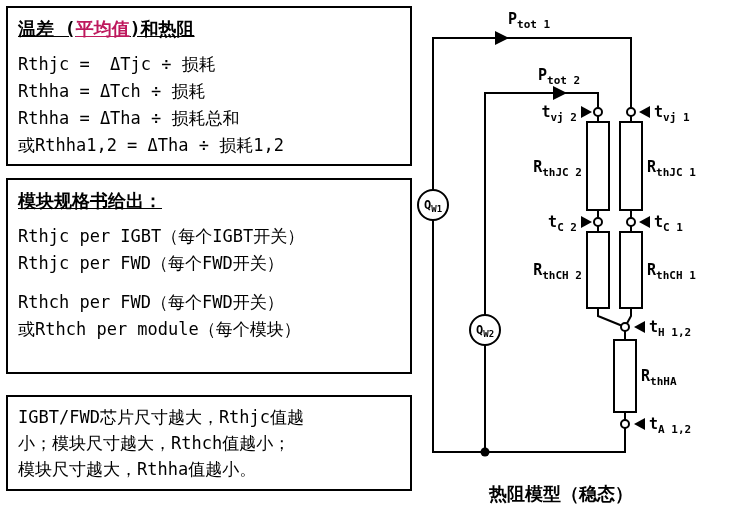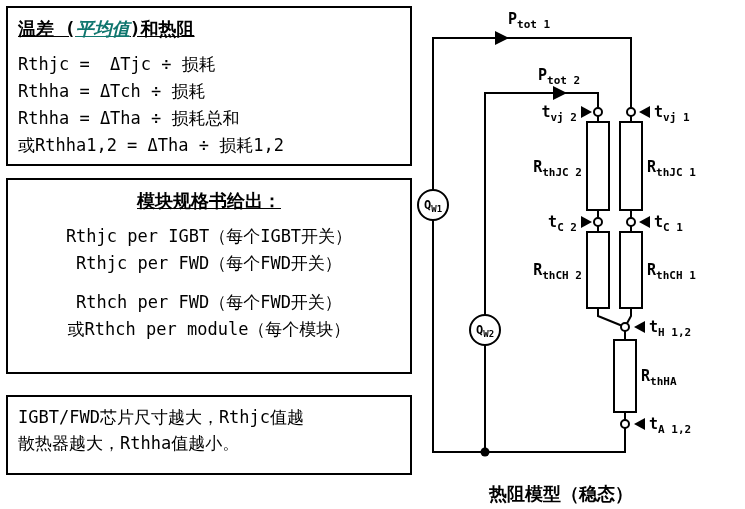--- a/index.html
+++ b/index.html
@@ -5,26 +5,26 @@
   html,body{margin:0;padding:0;}
   body{
     width:745px;height:509px;background:#fff;position:relative;overflow:hidden;
     font-family:"DejaVu Sans Mono","DejaVu Sans",monospace;color:#000;
   }
   .box{
     position:absolute;left:6px;width:406px;box-sizing:border-box;
     border:2px solid #000;background:#fff;padding:7px 10px;
   }
   .box1{top:6px;height:160px;}
-  .box2{top:178px;height:196px;text-align:center;}
-  .box3{top:395px;height:80px;}
+  .box2{top:178px;height:196px;}
+  .box3{top:395px;height:96px;}
   .box-title{font-size:18px;font-weight:bold;margin:2px 0 10px 0;white-space:pre;}
   .box-title span{text-decoration:underline;}
   .u{text-decoration:underline;}
-  .red{color:#0f766e;font-style:italic;}
+  .red{color:#be185d;}
   .line{font-size:17px;font-weight:normal;line-height:27px;white-space:pre;}
   .box3 .line{line-height:26px;}
   .gap{height:12px;}
   svg.diagram{position:absolute;left:413px;top:0;width:332px;height:509px;}
   .wire{stroke:#000;stroke-width:2;fill:none;}
   .rbox{fill:#fff;stroke:#000;stroke-width:2;}
   .node{fill:#fff;stroke:#000;stroke-width:2;}
   .dot,.tri{fill:#000;stroke:none;}
   svg text{font-family:"DejaVu Sans Mono",monospace;font-weight:bold;fill:#000;}
   .lbl{font-size:15px;}
@@ -50,21 +50,22 @@
     <div class="box-title"><span class="u">模块规格书给出：</span></div>
     <div class="line">Rthjc per IGBT（每个IGBT开关）</div>
     <div class="line">Rthjc per FWD（每个FWD开关）</div>
     <div class="gap"></div>
     <div class="line">Rthch per FWD（每个FWD开关）</div>
     <div class="line">或Rthch per module（每个模块）</div>
   </div>
 
   <div class="box box3">
     <div class="line">IGBT/FWD芯片尺寸越大，Rthjc值越</div>
-    <div class="line">散热器越大，Rthha值越小。</div>
+    <div class="line">小；模块尺寸越大，Rthch值越小；</div>
+    <div class="line">模块尺寸越大，Rthha值越小。</div>
   </div>
 
   <svg class="diagram" viewBox="0 0 332 509">
     <g>
       <path class="wire" d="M218,108 L218,38 L20,38 L20,452 L212,452 L212,428"></path>
       <path class="wire" d="M185,108 L185,93 L72,93 L72,452"></path>
       <path class="wire" d="M185,112 L185,122 M185,210 L185,232 M185,308 L185,316 L212,327"></path>
       <path class="wire" d="M218,112 L218,122 M218,210 L218,232 M218,308 L218,316 L212,327"></path>
       <path class="wire" d="M212,327 L212,340 M212,412 L212,452"></path>
     </g>

